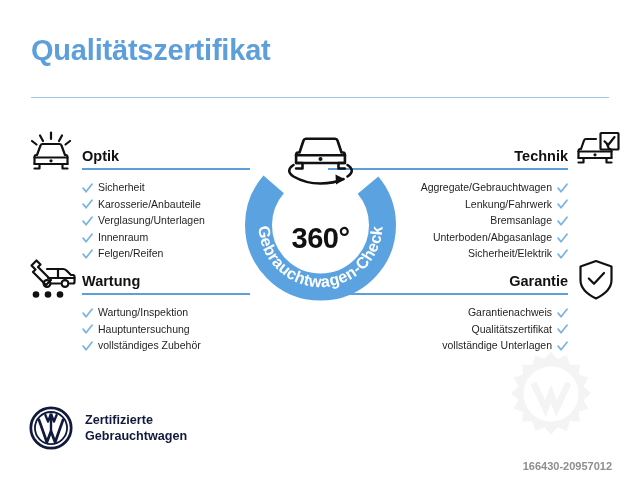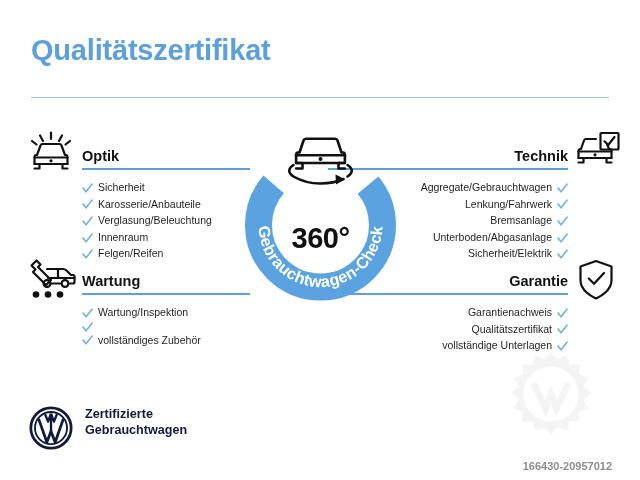--- a/index.html
+++ b/index.html
@@ -140,20 +140,21 @@
     color: #111111;
     letter-spacing: -0.5px;
   }
 
   
   .footer-brand {
     position: absolute;
     left: 29px;
     top: 406px;
     display: flex;
+    align-items: center;
     z-index: 2;
   }
   .vw-mark { width: 44px; height: 44px; flex: 0 0 44px; }
   .brand-text {
     margin-left: 12px;
     font-size: 12.6px;
     font-weight: bold;
     line-height: 16px;
     color: #111a3c;
     white-space: nowrap;
@@ -219,21 +220,21 @@
     <li class="item">
       <span class="check"><svg viewBox="0 0 12 12" width="11" height="11">
             <path d="M1.2 5.6 L4.4 9.6 L10.9 1.4" fill="none" stroke="#78b4e4" stroke-width="1.9" stroke-linecap="round" stroke-linejoin="round"></path>
           </svg></span>
       <span>Karosserie/Anbauteile</span>
     </li>
     <li class="item">
       <span class="check"><svg viewBox="0 0 12 12" width="11" height="11">
             <path d="M1.2 5.6 L4.4 9.6 L10.9 1.4" fill="none" stroke="#78b4e4" stroke-width="1.9" stroke-linecap="round" stroke-linejoin="round"></path>
           </svg></span>
-      <span>Verglasung/Beleuchtung</span>
+      <span>Verglasung/Unterlagen</span>
     </li>
     <li class="item">
       <span class="check"><svg viewBox="0 0 12 12" width="11" height="11">
             <path d="M1.2 5.6 L4.4 9.6 L10.9 1.4" fill="none" stroke="#78b4e4" stroke-width="1.9" stroke-linecap="round" stroke-linejoin="round"></path>
           </svg></span>
       <span>Innenraum</span>
     </li>
     <li class="item">
       <span class="check"><svg viewBox="0 0 12 12" width="11" height="11">
             <path d="M1.2 5.6 L4.4 9.6 L10.9 1.4" fill="none" stroke="#78b4e4" stroke-width="1.9" stroke-linecap="round" stroke-linejoin="round"></path>
@@ -271,20 +272,21 @@
     <li class="item">
       <span class="check"><svg viewBox="0 0 12 12" width="11" height="11">
             <path d="M1.2 5.6 L4.4 9.6 L10.9 1.4" fill="none" stroke="#78b4e4" stroke-width="1.9" stroke-linecap="round" stroke-linejoin="round"></path>
           </svg></span>
       <span>Wartung/Inspektion</span>
     </li>
     <li class="item">
       <span class="check"><svg viewBox="0 0 12 12" width="11" height="11">
             <path d="M1.2 5.6 L4.4 9.6 L10.9 1.4" fill="none" stroke="#78b4e4" stroke-width="1.9" stroke-linecap="round" stroke-linejoin="round"></path>
           </svg></span>
+      <span>Hauptuntersuchung</span>
     </li>
     <li class="item">
       <span class="check"><svg viewBox="0 0 12 12" width="11" height="11">
             <path d="M1.2 5.6 L4.4 9.6 L10.9 1.4" fill="none" stroke="#78b4e4" stroke-width="1.9" stroke-linecap="round" stroke-linejoin="round"></path>
           </svg></span>
       <span>vollständiges Zubehör</span>
     </li>
   </ul>
 </div>
 

